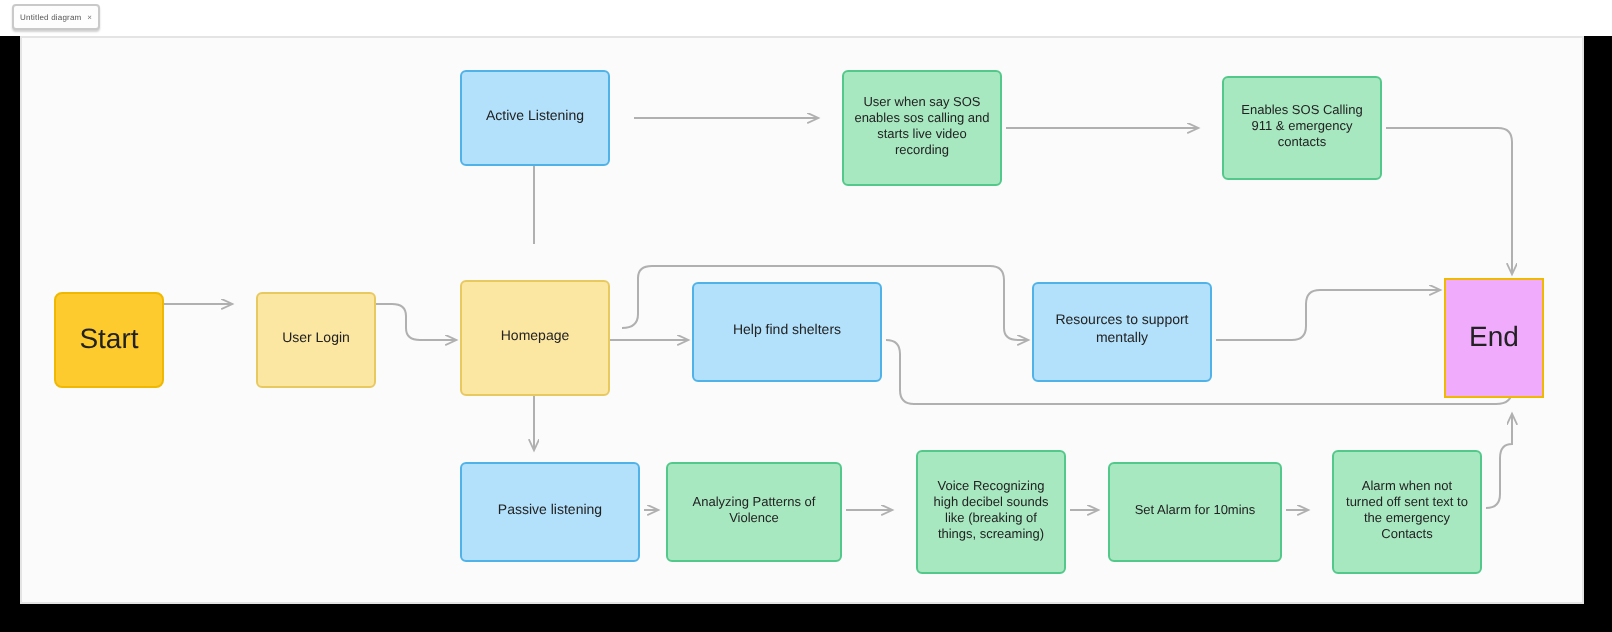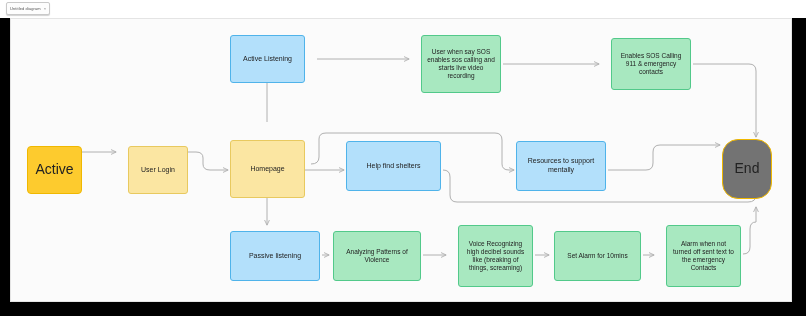--- a/index.html
+++ b/index.html
@@ -92,24 +92,24 @@
     background: #b3e0fb;
     border: 1px solid #4fb3ea;
     font-size: 7px;
   }
   .n-green {
     background: #a8e8c0;
     border: 1px solid #52c98a;
     font-size: 6.5px;
   }
   .n-end {
-    background: #737373;
+    background: #f0abfc;
     border: 1px solid #f0b800;
     font-size: 14px;
-    border-radius: 16px;
+    border-radius: 0;
   }
 </style>
 </head>
 <body>
 
 <div id="app">
 
   <div id="tabstrip">
     <div id="tab">
       <span id="tab-title">Untitled diagram</span>
@@ -155,21 +155,21 @@
 
         <path d="M524,236 L538,236"></path>
 
         <path d="M632,236 L643,236"></path>
 
         <path d="M732,235 Q739,235 739,228 L739,210 Q739,203 745,203 L745,188"></path>
       </g>
     </svg>
 
     <div class="node n-start" style="left:16px; top:127px; width:55px; height:48px;">
-      <span>Active</span>
+      <span>Start</span>
     </div>
 
     <div class="node n-yellow-light" style="left:117px; top:127px; width:60px; height:48px;">
       <span>User Login</span>
     </div>
 
     <div class="node n-yellow-light" style="left:219px; top:121px; width:75px; height:58px;">
       <span>Homepage</span>
     </div>
 

